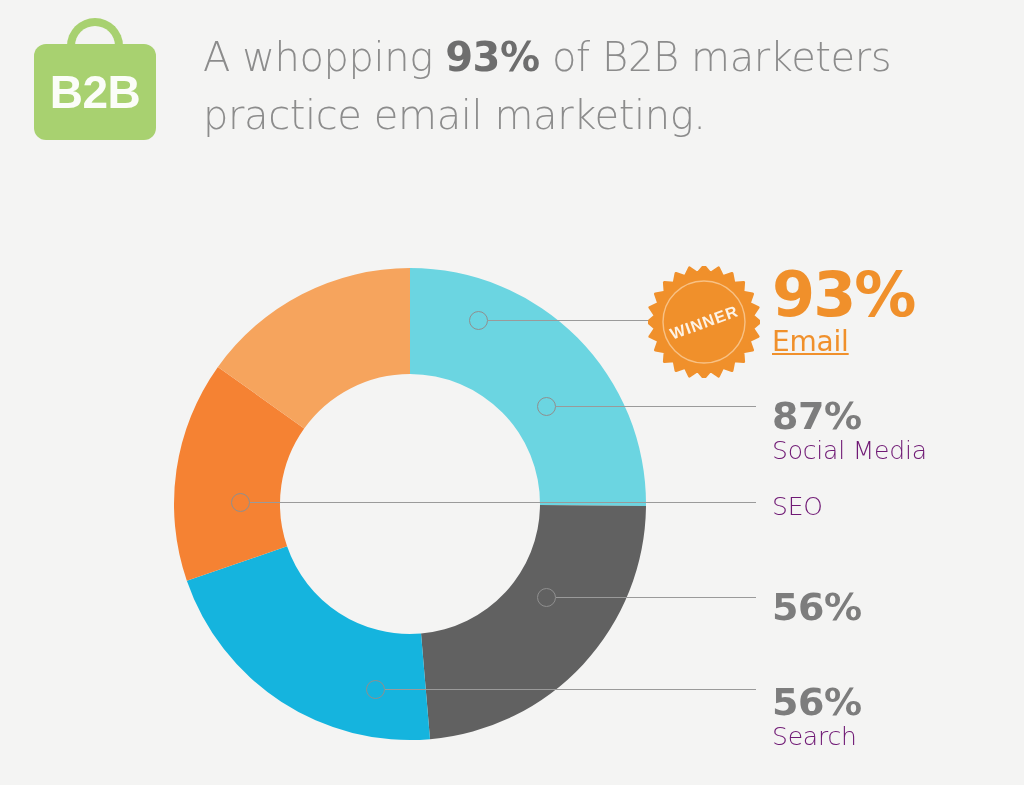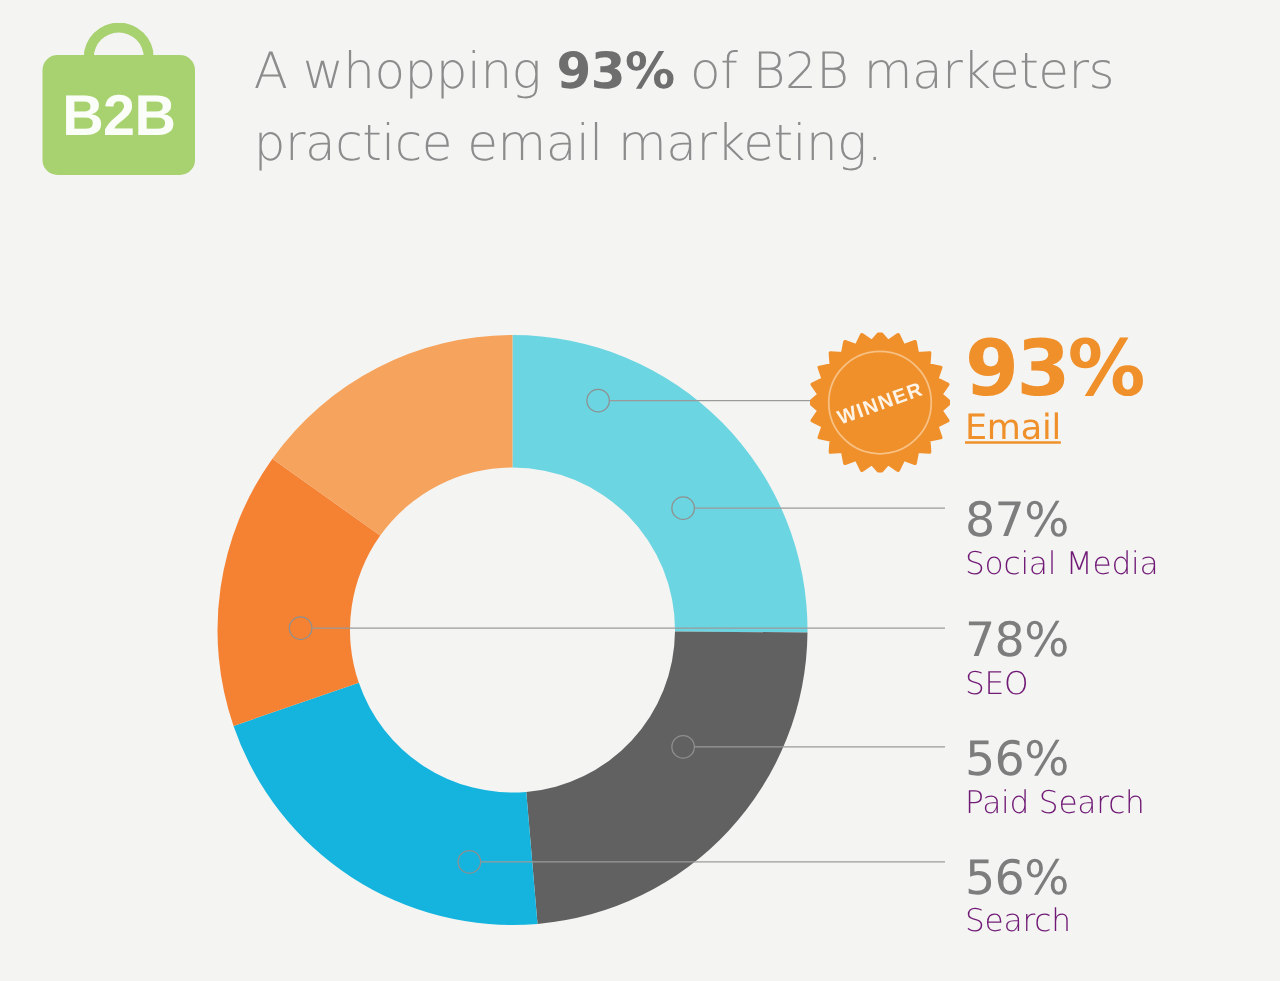--- a/index.html
+++ b/index.html
@@ -119,21 +119,21 @@
     left: 772px;
     top: 264px;
     width: 250px;
   }
   .legend-row {
     position: absolute;
     left: 0;
   }
   .legend-value {
     font-family: "DejaVu Sans", sans-serif;
-    font-weight: 400;
+    font-weight: 700;
     color: #7d7d7d;
     font-size: 38px;
     line-height: 40px;
     letter-spacing: -0.5px;
     white-space: nowrap;
   }
   .legend-label {
     font-family: "DejaVu Sans", sans-serif;
     font-weight: 300;
     color: #701a75;
@@ -227,27 +227,25 @@
       <div class="legend-value">93%</div>
       <div class="legend-label">Email</div>
     </div>
 
     <div class="legend-row" style="top:132px;">
       <div class="legend-value">87%</div>
       <div class="legend-label">Social Media</div>
     </div>
 
     <div class="legend-row" style="top:228px;">
-      <div class="legend-value">78%</div>
       <div class="legend-label">SEO</div>
     </div>
 
     <div class="legend-row" style="top:323px;">
       <div class="legend-value">56%</div>
-      <div class="legend-label">Paid Search</div>
     </div>
 
     <div class="legend-row" style="top:418px;">
       <div class="legend-value">56%</div>
       <div class="legend-label">Search</div>
     </div>
 
   </div>
 
 </div>

